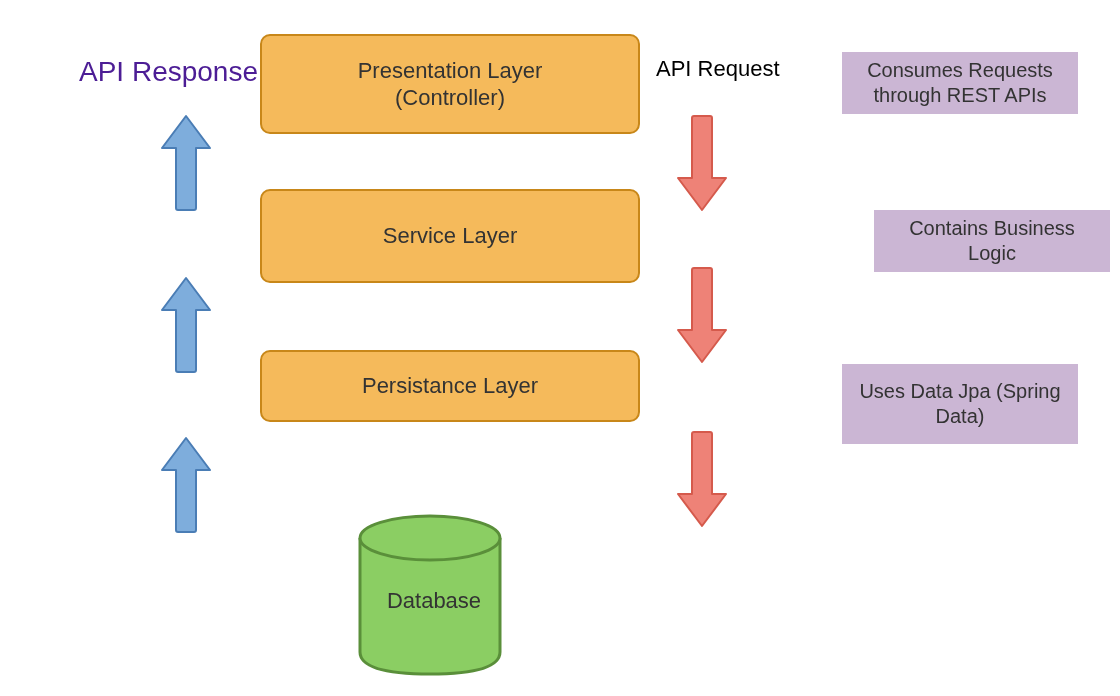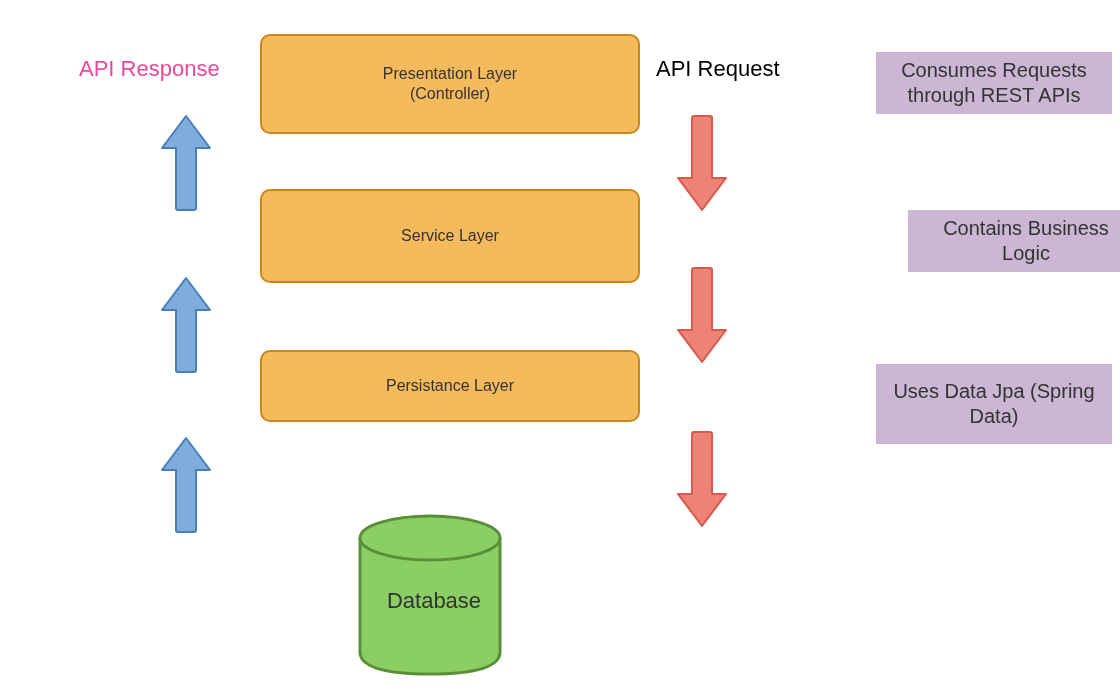--- a/index.html
+++ b/index.html
@@ -15,44 +15,43 @@
   }
   .layer-box {
     position: absolute;
     background: #f5ba5b;
     border: 2px solid #c88719;
     border-radius: 10px;
     display: flex;
     align-items: center;
     justify-content: center;
     text-align: center;
-    font-size: 16px;
+    font-size: 22px;
     line-height: 1.25;
     color: #333333;
     box-sizing: border-box;
     padding: 6px 12px;
   }
   .desc-box {
     position: absolute;
     background: #cbb6d4;
     display: flex;
     align-items: center;
     justify-content: center;
     text-align: center;
     font-size: 20px;
     line-height: 1.25;
     color: #333333;
     box-sizing: border-box;
     padding: 6px 10px;
-    margin-left: 34px;
   }
   .label-response {
     position: absolute;
-    color: #ec4899;
-    font-size: 22px;
+    color: #4c1d95;
+    font-size: 28px;
   }
   .label-request {
     position: absolute;
     color: #000000;
     font-size: 22px;
   }
   .arrow {
     position: absolute;
   }
   .db-label {

